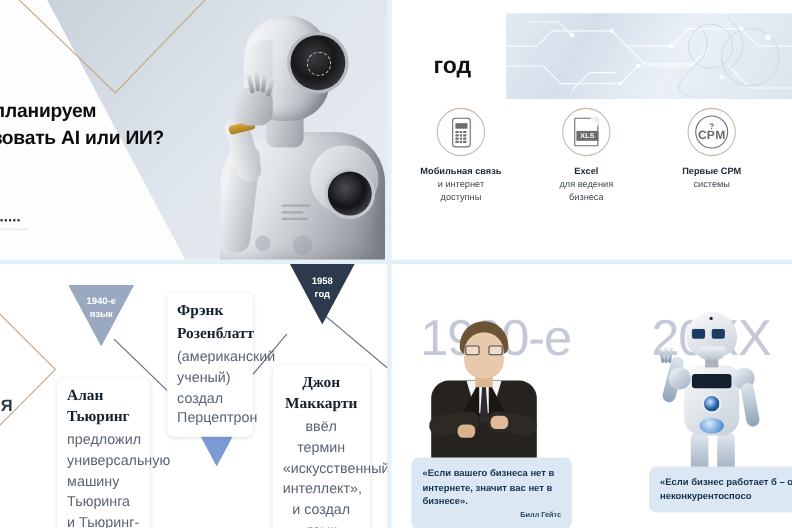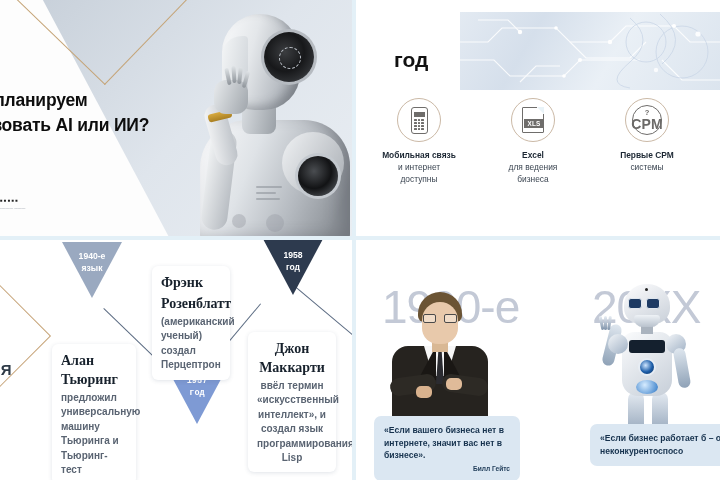--- a/index.html
+++ b/index.html
@@ -156,21 +156,21 @@
   .phone-ic { width: 17px; height: 27px; border: 1.4px solid #6f6d6b; border-radius: 3px; position: relative; }
   .phone-ic .scr { position:absolute; left:2px; top:4px; right:2px; height:5px; background:#6f6d6b; }
   .phone-ic .kp { position:absolute; left:2.5px; top:11px; right:2.5px; bottom:3px;
     display:grid; grid-template-columns:repeat(3,1fr); grid-template-rows:repeat(4,1fr); gap:1px; }
   .phone-ic .kp i { background:#6f6d6b; border-radius:.5px; }
   .crm-ic {
     width: 30px; height: 30px; border-radius: 50%; border: 1.3px solid #6f6d6b;
     display:flex; flex-direction:column; align-items:center; justify-content:center; line-height:1;
   }
   .crm-ic .q { font-size: 7.5px; font-weight: bold; }
-  .crm-ic .t { font-size: 14px; font-weight: bold; letter-spacing:.2px; }
+  .crm-ic .t { font-size: 11px; font-weight: bold; letter-spacing:.2px; }
 
   
   #p3 { left: 0; top: 240px; width: 352px; height: 240px; }
   #p3 .stage {
     position: absolute; left: -30px; top: 96px; width: 80px;
     font-size: 15px; font-weight: bold; color: #2d3a47; line-height: 1.5;
     text-transform: uppercase;
   }
   .tri-label {
     position: absolute; text-align: center; color: #fff;
@@ -180,21 +180,21 @@
   .triwrap .shape {
     width: 100%; height: 100%;
     clip-path: polygon(0 0, 100% 0, 50% 100%);
   }
   .card {
     position: absolute; background: #fff; border-radius: 6px;
     box-shadow: 0 1px 4px rgba(60,80,110,.16);
     padding: 7px 9px;
   }
   .card .t { font-size: 14px; font-weight: bold; color: #17212c; line-height: 1.36; margin-bottom: 2px; font-family: Liberation Serif, serif; }
-  .card .b { font-size: 10px; color: #5a6472; line-height: 1.44; font-weight: bold; }
+  .card .b { font-size: 13px; color: #5a6472; line-height: 1.44; }
   .connector { position: absolute; background: #5b6b82; height: 1.1px; transform-origin: 0 0; }
 
   
   #p4 { left: 356px; top: 240px; width: 364px; height: 240px; }
   #p4 .ttl {
     position: absolute; left: 20px; top: 14px;
     font-size: 15.5px; font-weight: bold; color: #0f0f0f; letter-spacing: -0.2px;
   }
   #p4 .wm {
     position: absolute; font-size: 46px; font-weight: 400; color: #c3c9d6;
@@ -410,21 +410,21 @@
 
     <div class="stage">
       <div>ы</div>
       <div>ития</div>
     </div>
 
     <div class="connector" style="left:104px;top:68px;width:102px;transform:rotate(44deg);"></div>
     <div class="connector" style="left:196px;top:140px;width:100px;transform:rotate(-50deg);"></div>
     <div class="connector" style="left:288px;top:40px;width:86px;transform:rotate(40deg);"></div>
 
-    <div class="triwrap" style="left:62px;top:2px;width:60px;height:56px;">
+    <div class="triwrap" style="left:62px;top:19px;width:60px;height:56px;">
       <div class="shape" style="background:#9aa9c0;"></div>
       <div class="tri-label" style="top:9px;">
         <div>1940-е</div>
         <div>язык</div>
       </div>
     </div>
 
     <div class="triwrap" style="left:166px;top:126px;width:62px;height:58px;">
       <div class="shape" style="background:#7e9ad4;"></div>
       <div class="tri-label" style="top:10px;font-family:Liberation Mono, monospace;">

